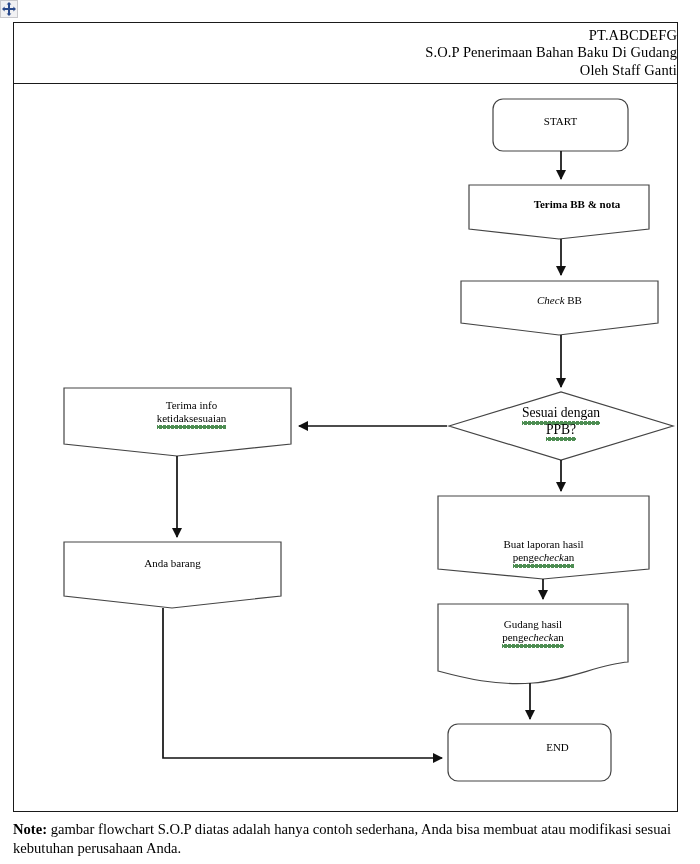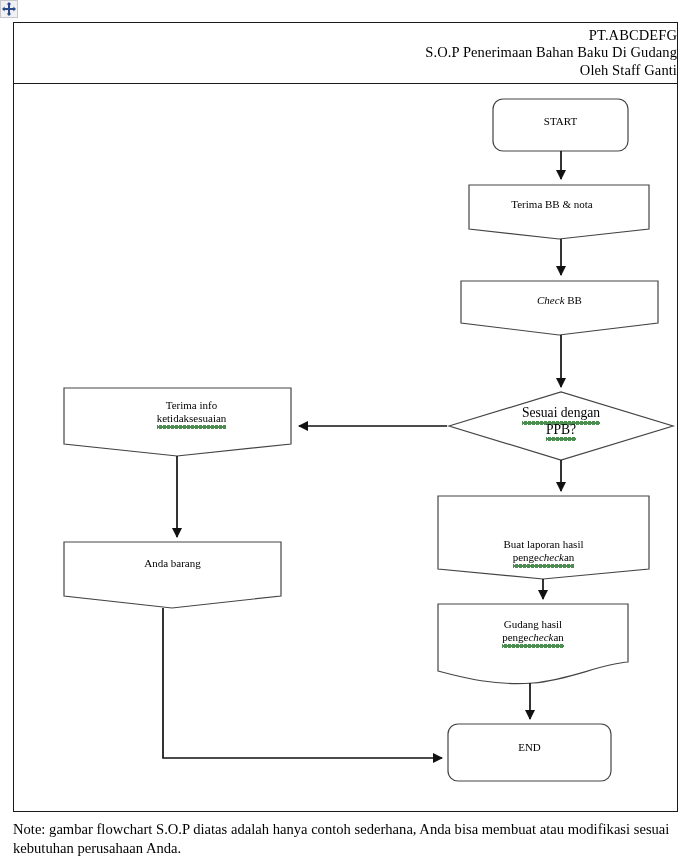--- a/index.html
+++ b/index.html
@@ -110,21 +110,21 @@
   
   #note {
     position: absolute;
     left: 13px;
     top: 820px;
     width: 660px;
     font-size: 14.6px;
     line-height: 1.28;
     font-family: "Liberation Serif", serif;
   }
-  #note .note-lead { font-weight: normal; }
+  #note .note-lead { font-weight: bold; }
 </style>
 </head>
 <body>
 
 <div id="move-handle">
   <span>
     <svg width="16" height="16" viewBox="0 0 16 16" aria-hidden="true">
       <g fill="#2b4a8b">
         <path d="M8 1 L10.4 3.6 L9 3.6 L9 7 L12.4 7 L12.4 5.6 L15 8 L12.4 10.4 L12.4 9 L9 9 L9 12.4 L10.4 12.4 L8 15 L5.6 12.4 L7 12.4 L7 9 L3.6 9 L3.6 10.4 L1 8 L3.6 5.6 L3.6 7 L7 7 L7 3.6 L5.6 3.6 Z"></path>
       </g>
@@ -188,21 +188,21 @@
         <line x1="529" y1="556" x2="529" y2="576" marker-end="url(#arrow)"></line>
 
         <line x1="516" y1="660" x2="516" y2="696" marker-end="url(#arrow)"></line>
 
         <path d="M149 585 L149 735 L428 735" marker-end="url(#arrow)"></path>
       </g>
     </svg>
 
     <div class="node-label" style="left:479px; top:92px; width:135px;">START</div>
 
-    <div class="node-label" style="left:440px; top:175px; width:196px;">Terima BB &amp; nota</div>
+    <div class="node-label" style="left:465px; top:175px; width:196px;font-weight:bold;">Terima BB &amp; nota</div>
 
     <div class="node-label" style="left:447px; top:271px; width:197px;">
       <span class="ital">Check</span><span> BB</span>
     </div>
 
     <div class="node-label small" style="left:477px; top:382px; width:140px;">
       <span class="sq">Sesuai dengan</span><br>
       <span class="sq">PPB?</span>
     </div>
 
@@ -216,20 +216,20 @@
     <div class="node-label" style="left:424px; top:487px; width:211px;margin-top:28px;">
       <span>Buat laporan hasil</span><br>
       <span class="sq"><span>penge</span><span class="ital">check</span><span>an</span></span>
     </div>
 
     <div class="node-label" style="left:424px; top:595px; width:190px;">
       <span>Gudang hasil</span><br>
       <span class="sq"><span>penge</span><span class="ital">check</span><span>an</span></span>
     </div>
 
-    <div class="node-label" style="left:434px; top:718px; width:163px;">END</div>
+    <div class="node-label" style="left:434px; top:718px; width:163px;padding-left:28px;">END</div>
 
   </div>
 </div>
 
 <div id="note">
   <span class="note-lead">Note:</span><span> gambar flowchart S.O.P diatas adalah hanya contoh sederhana, Anda bisa membuat atau modifikasi sesuai kebutuhan perusahaan Anda.</span>
 </div>
 
 </body></html>

